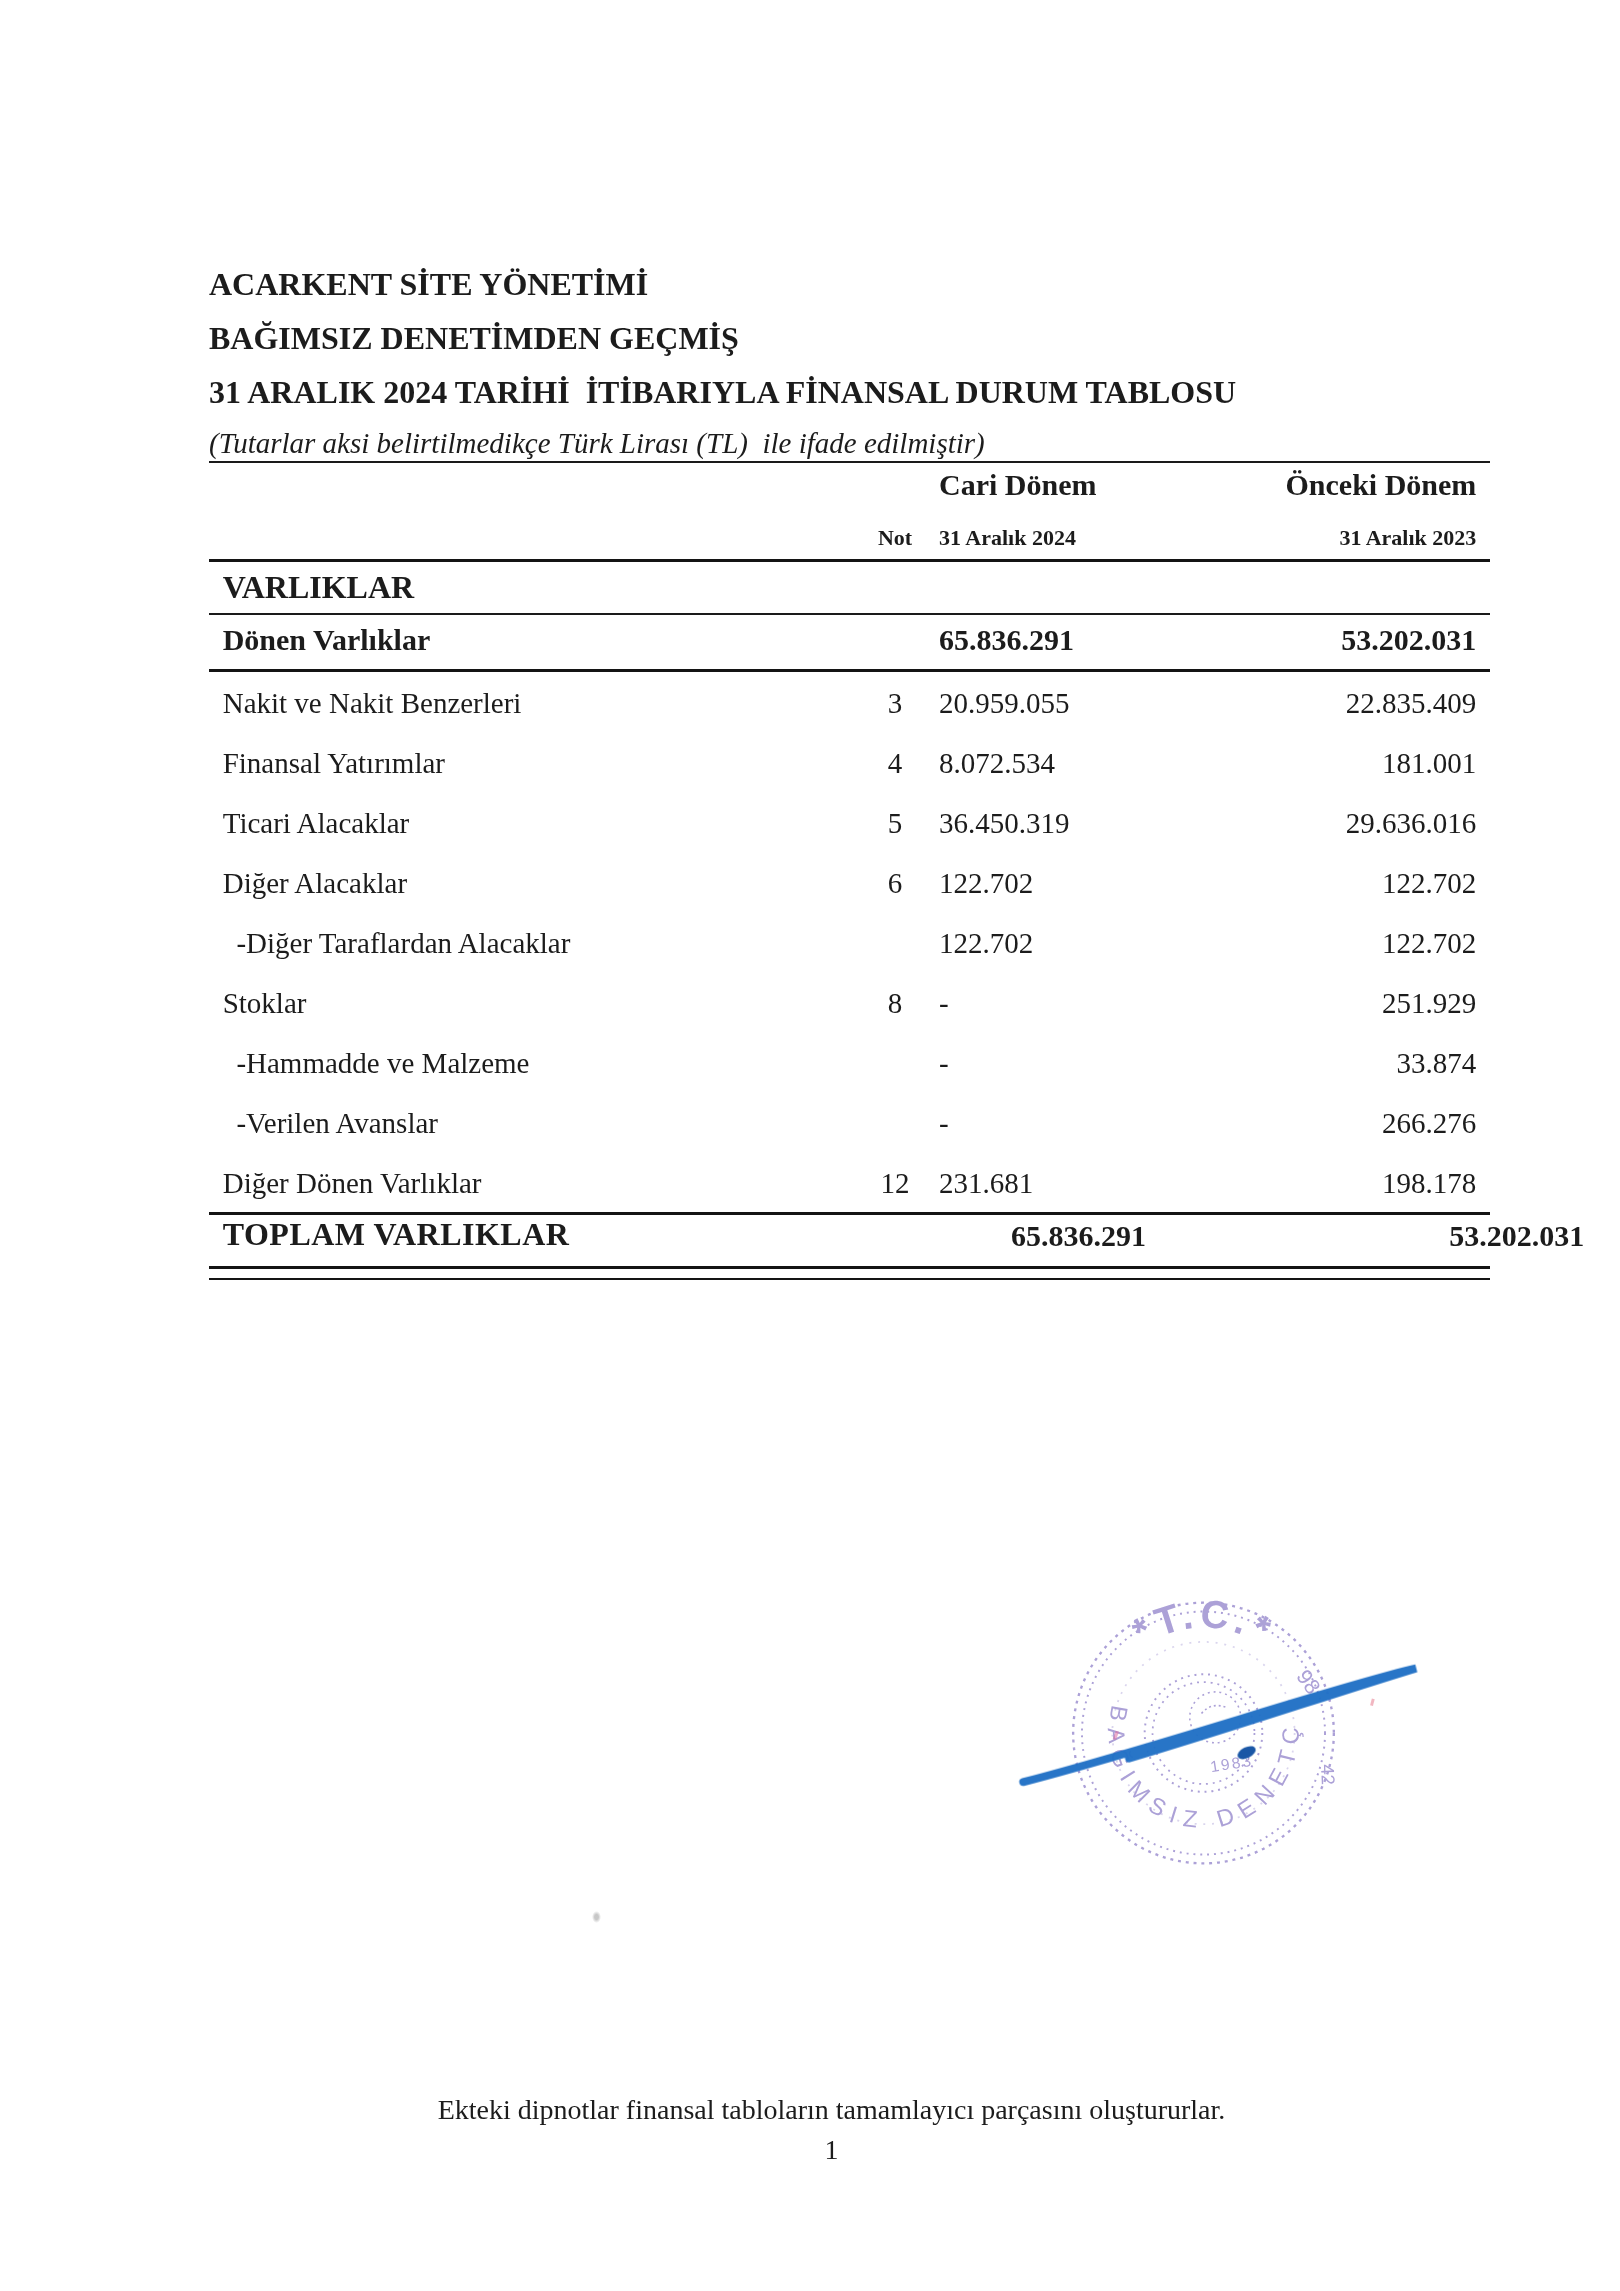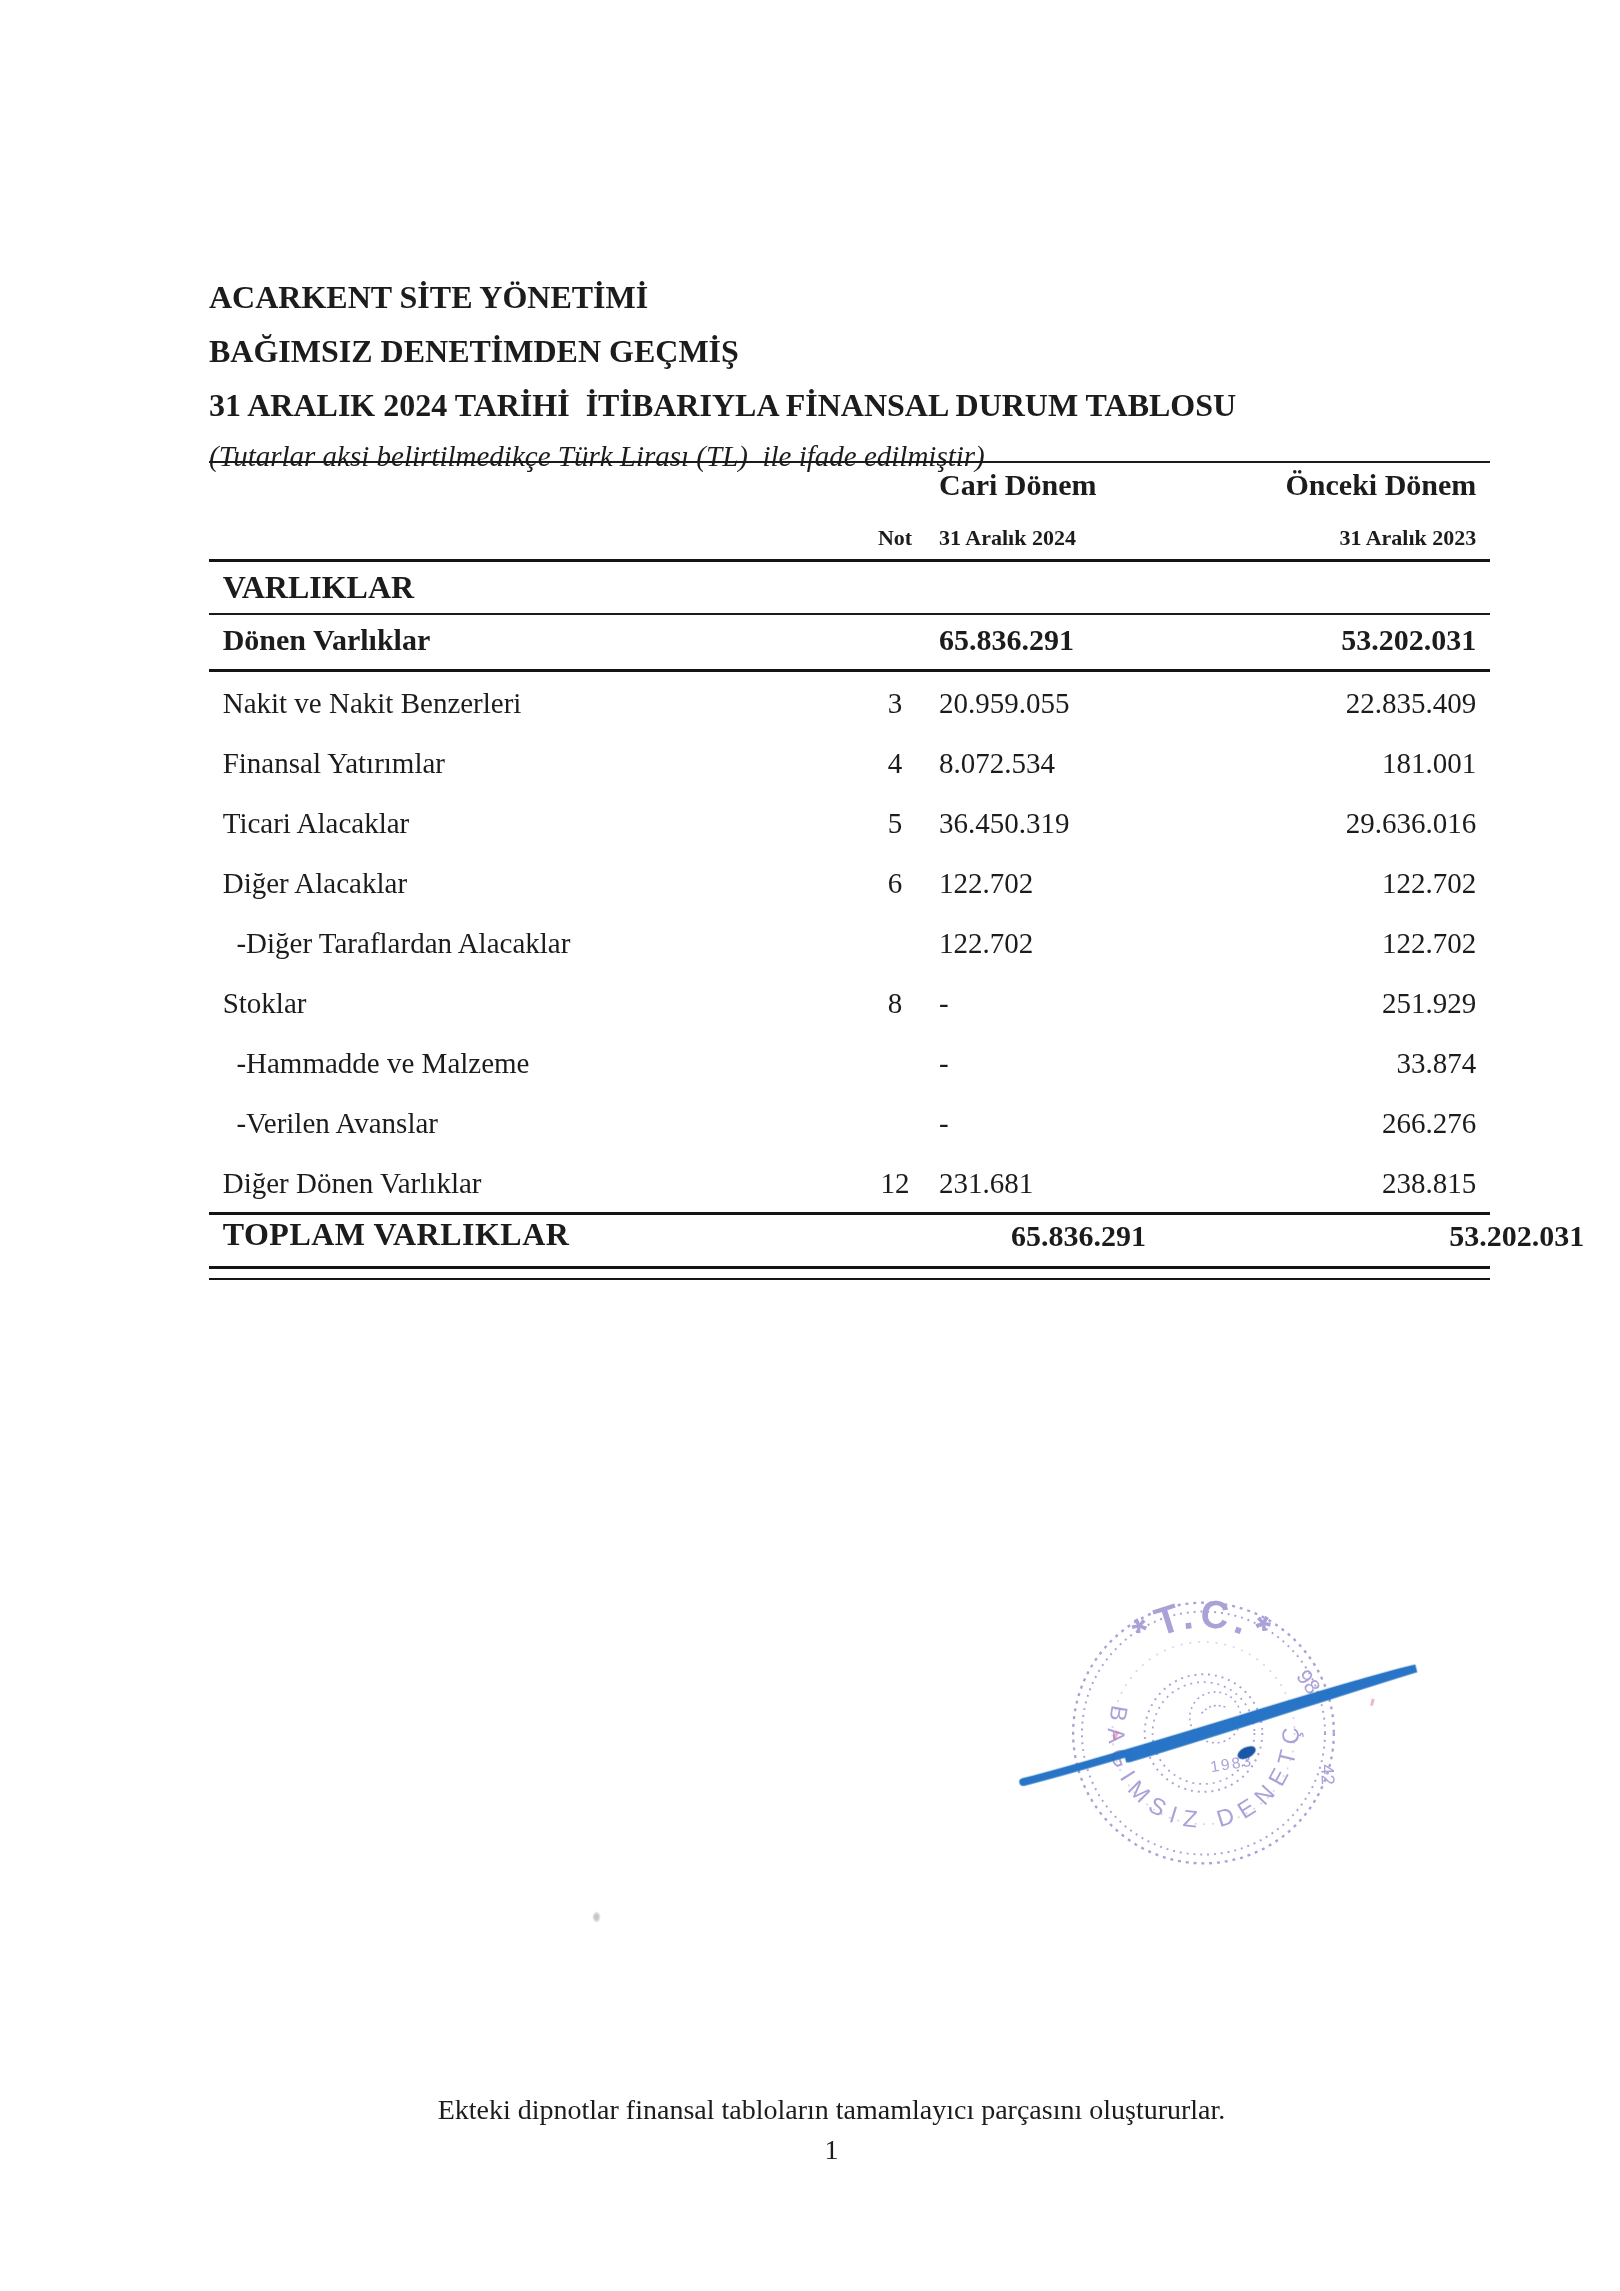--- a/index.html
+++ b/index.html
@@ -6,21 +6,21 @@
   .page{
     position:relative;
     width:1620px;height:2292px;
     background:#ffffff;
     margin:0 auto;
     font-family:"Liberation Serif", serif;
     color:#1c1c1c;
     overflow:hidden;
   }
   
-  .doc-header{position:absolute;left:209px;top:270px;width:1281px;}
+  .doc-header{position:absolute;left:209px;top:257px;width:1281px;}
   .doc-header .h-line{font-weight:bold;font-size:32px;line-height:54px;white-space:pre;}
   .doc-header .h-note{font-style:italic;font-size:29px;line-height:49px;white-space:pre;}
   
   .tablewrap{position:absolute;left:209px;top:461px;width:1281px;}
   .rule{border-top:2.9px solid #1a1a1a;height:0;}
   .rule-b{border-top:3.9px solid #141414;height:0;}
   .rule-double{height:8.8px;border-top:3.9px solid #141414;border-bottom:2.9px solid #141414;}
   .grid{display:grid;grid-template-columns:642px 88px 279px 272px;align-items:end;box-sizing:border-box;}
   .hdr1{height:43px;padding-bottom:3.9px;font-weight:bold;font-size:30px;}
   .hdr2{height:53px;padding-bottom:7.8px;font-weight:bold;font-size:22px;}
@@ -136,21 +136,21 @@
     <div class="grid trow sub">
       <span class="c-label">-Verilen Avanslar</span>
       <span class="c-not"></span>
       <span class="c-v1">-</span>
       <span class="c-v2">266.276</span>
     </div>
     <div class="grid trow">
       <span class="c-label">Diğer Dönen Varlıklar</span>
       <span class="c-not">12</span>
       <span class="c-v1">231.681</span>
-      <span class="c-v2">238.815</span>
+      <span class="c-v2">198.178</span>
     </div>
 
     <div class="rule-b"></div>
     <div class="grid trow totrow">
       <span class="c-label">TOPLAM VARLIKLAR</span>
       <span class="c-not"></span>
       <span class="c-v1">65.836.291</span>
       <span class="c-v2">53.202.031</span>
     </div>
     <div class="rule-double"></div>

